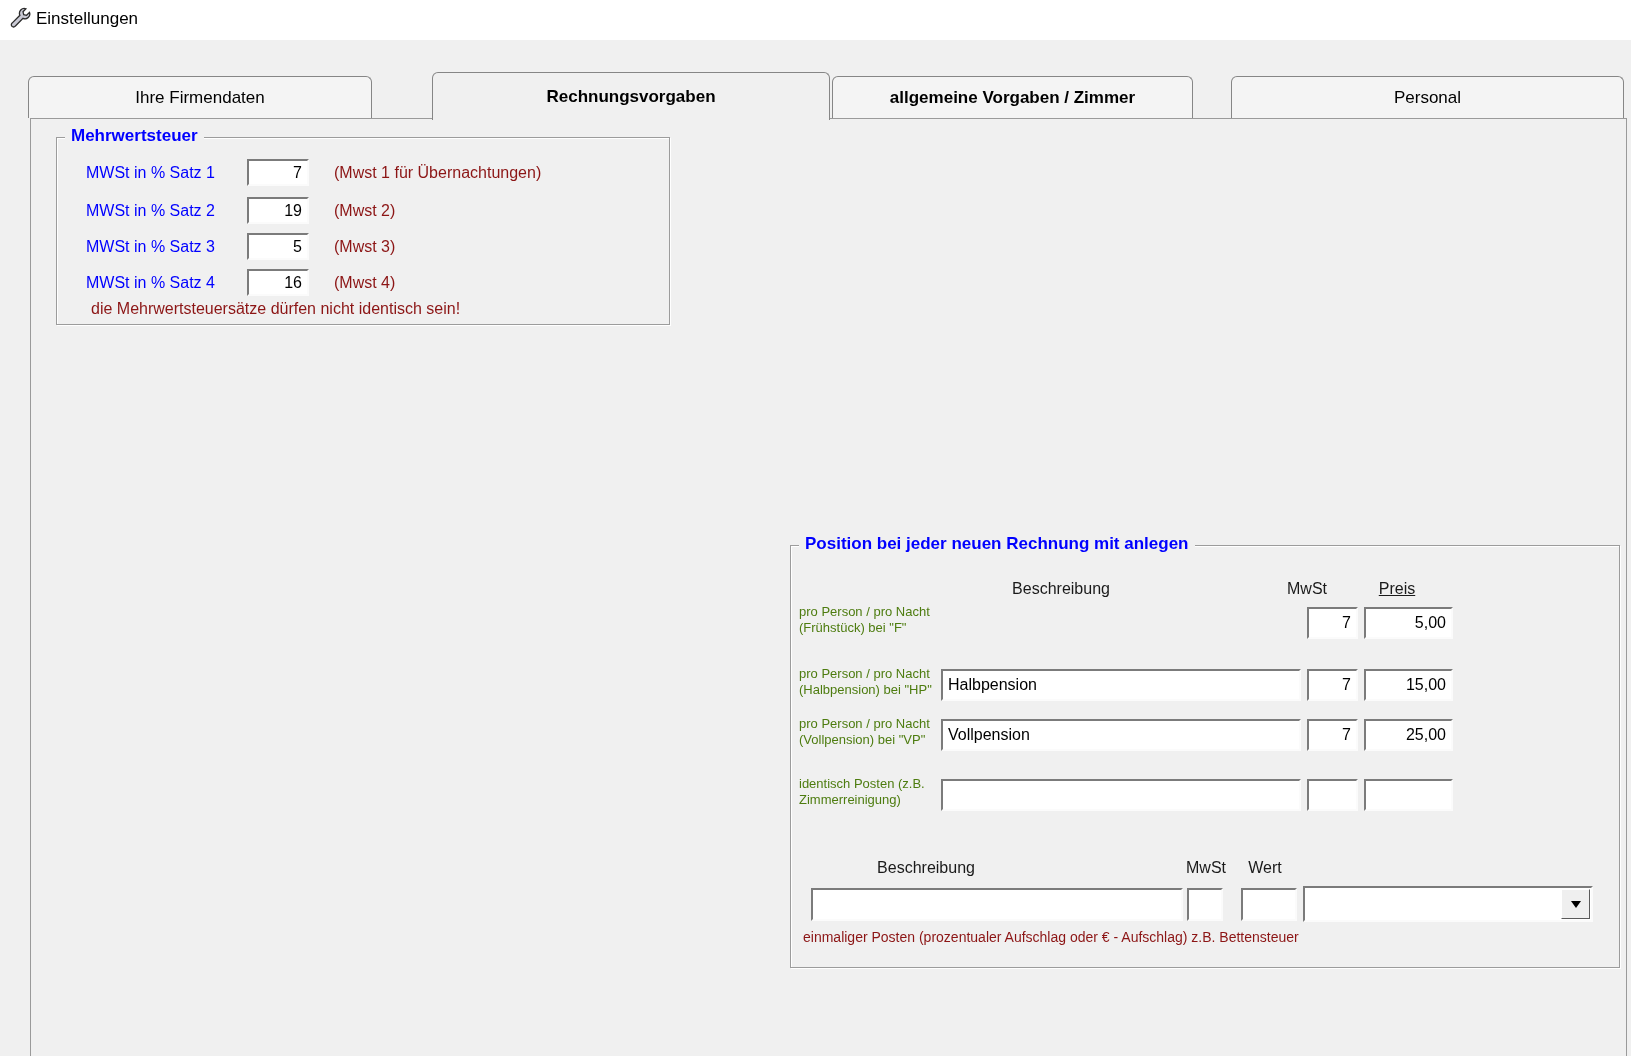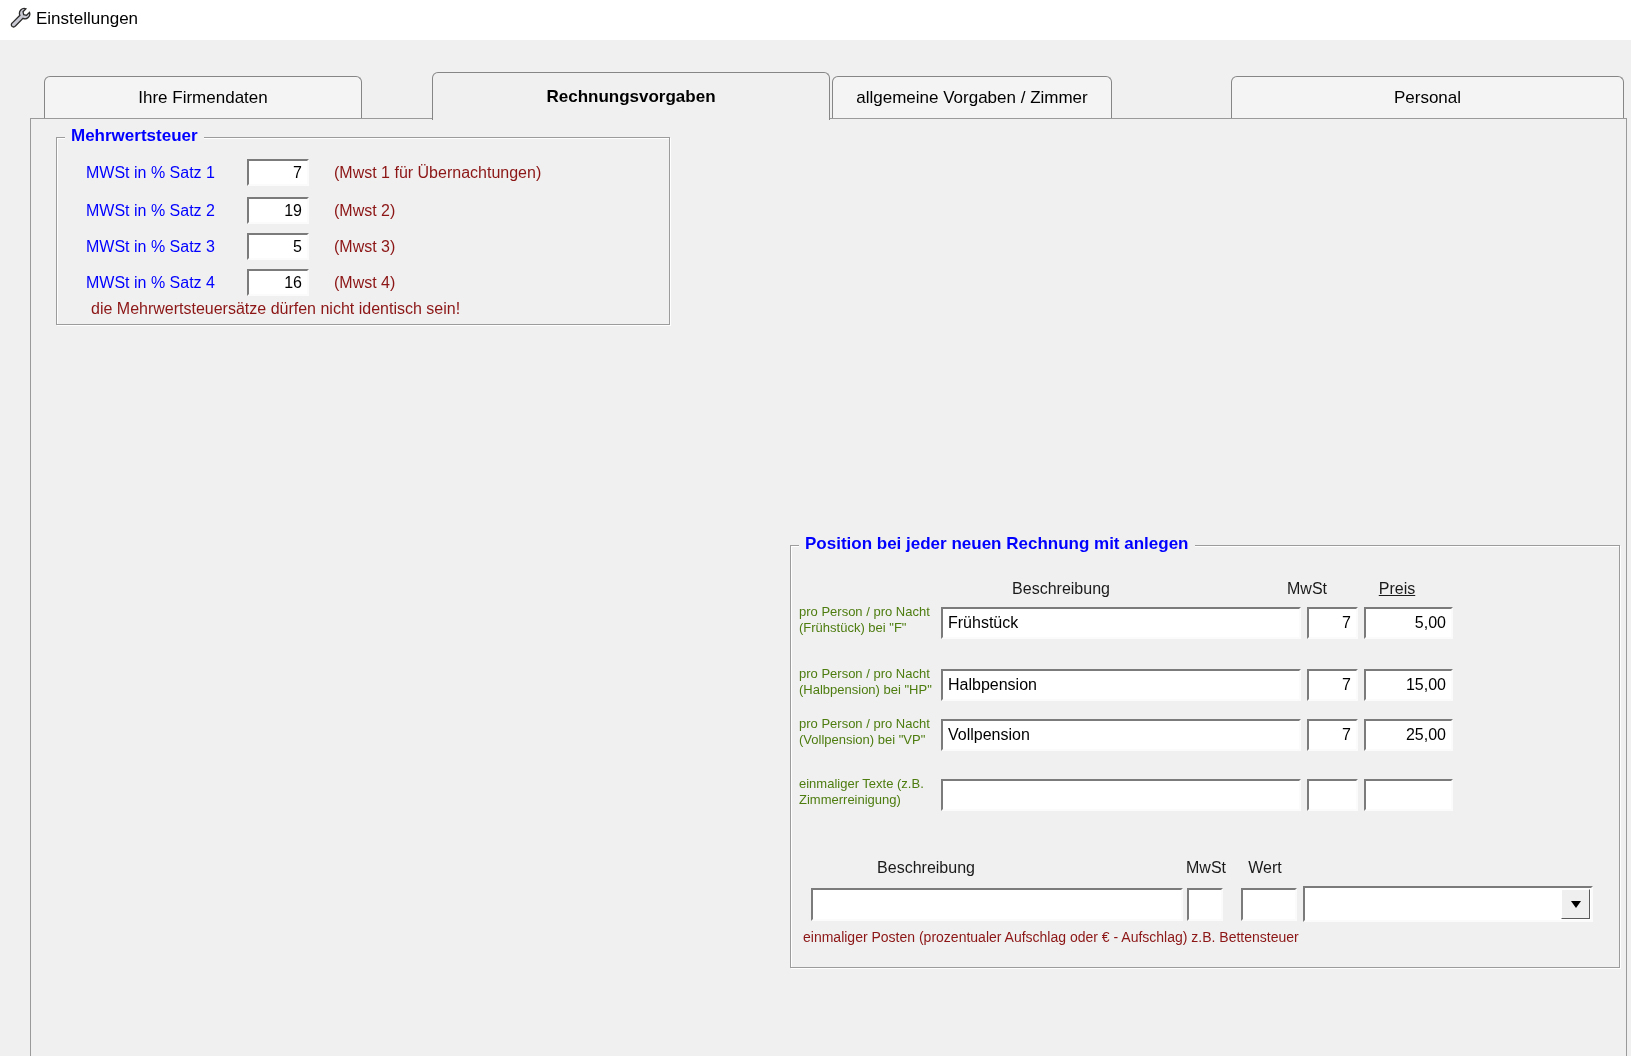--- a/index.html
+++ b/index.html
@@ -69,27 +69,27 @@
   <span class="appicon">
     <svg viewBox="0 0 24 24" width="24" height="24">
       <path d="M21.5 5.4a4.8 4.8 0 0 1-6.5 6L7.2 19.2a2.2 2.2 0 1 1-3.1-3.1L11.9 8.3a4.8 4.8 0 0 1 6-6.5L15 4.7l.7 2.9 2.9.7 2.9-2.9z" fill="#c9c9d4" stroke="#2b2b2b" stroke-width="1.3"></path>
     </svg>
   </span>
   <span class="apptitle">Einstellungen</span>
 </div>
 
 <div class="panel"></div>
 
-<div class="tab" style="left:44px;width:318px;">
+<div class="tab" style="left:28px;width:344px;">
   <span>Ihre Firmendaten</span>
 </div>
 <div class="tab active" style="left:432px;width:398px;">
   <span>Rechnungsvorgaben</span>
 </div>
-<div class="tab" style="left:832px;width:280px;">
+<div class="tab" style="left:832px;width:361px;font-weight:bold;">
   <span>allgemeine Vorgaben / Zimmer</span>
 </div>
 <div class="tab" style="left:1187px;width:393px;margin-left:44px;">
   <span>Personal</span>
 </div>
 
 <div class="grp" style="left:56px;top:137px;width:614px;height:188px;z-index:4;">
   <span class="grp-title">Mehrwertsteuer</span>
 
   <span class="lbl" style="left:29px;top:26px;">MWSt in % Satz 1</span>
@@ -194,42 +194,41 @@
   <span class="grp-title">Position bei jeder neuen Rechnung mit anlegen</span>
 
   <span class="hdr" style="left:170px;top:34px;width:200px;">Beschreibung</span>
   <span class="hdr" style="left:491px;top:34px;width:50px;">MwSt</span>
   <span class="hdr" style="left:576px;top:34px;width:60px;text-decoration:underline;">Preis</span>
 
   <div class="rowlbl" style="left:8px;top:58px;">
     <div>pro Person / pro Nacht</div>
     <div>(Frühstück) bei "F"</div>
   </div>
-  <input class="inp" style="left: 150px; top: 61px; width: 360px; height: 32px;" value="Frühstück">
   <input class="inp ra" style="left: 516px; top: 61px; width: 51px; height: 32px;" value="7">
   <input class="inp ra" style="left: 573px; top: 61px; width: 89px; height: 32px;" value="5,00">
 
   <div class="rowlbl" style="left:8px;top:120px;">
     <div>pro Person / pro Nacht</div>
     <div>(Halbpension) bei "HP"</div>
   </div>
   <input class="inp" style="left: 150px; top: 123px; width: 360px; height: 32px;" value="Halbpension">
   <input class="inp ra" style="left: 516px; top: 123px; width: 51px; height: 32px;" value="7">
   <input class="inp ra" style="left: 573px; top: 123px; width: 89px; height: 32px;" value="15,00">
 
   <div class="rowlbl" style="left:8px;top:170px;">
     <div>pro Person / pro Nacht</div>
     <div>(Vollpension) bei "VP"</div>
   </div>
   <input class="inp" style="left: 150px; top: 173px; width: 360px; height: 32px;" value="Vollpension">
   <input class="inp ra" style="left: 516px; top: 173px; width: 51px; height: 32px;" value="7">
   <input class="inp ra" style="left: 573px; top: 173px; width: 89px; height: 32px;" value="25,00">
 
   <div class="rowlbl" style="left:8px;top:230px;">
-    <div>einmaliger Texte (z.B.</div>
+    <div>identisch Posten (z.B.</div>
     <div>Zimmerreinigung)</div>
   </div>
   <input class="inp" style="left: 150px; top: 233px; width: 360px; height: 32px;" value="">
   <input class="inp ra" style="left: 516px; top: 233px; width: 51px; height: 32px;" value="">
   <input class="inp ra" style="left: 573px; top: 233px; width: 89px; height: 32px;" value="">
 
   <span class="hdr" style="left:35px;top:313px;width:200px;">Beschreibung</span>
   <span class="hdr" style="left:390px;top:313px;width:50px;">MwSt</span>
   <span class="hdr" style="left:449px;top:313px;width:50px;">Wert</span>
 

